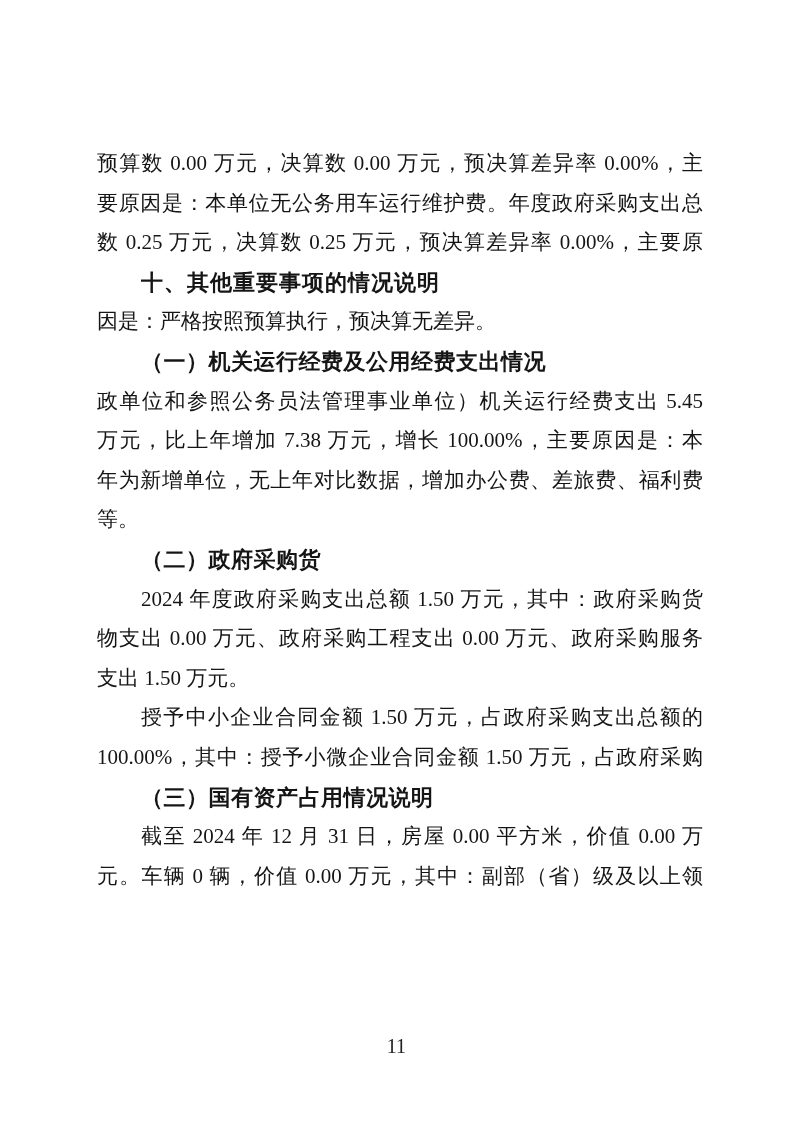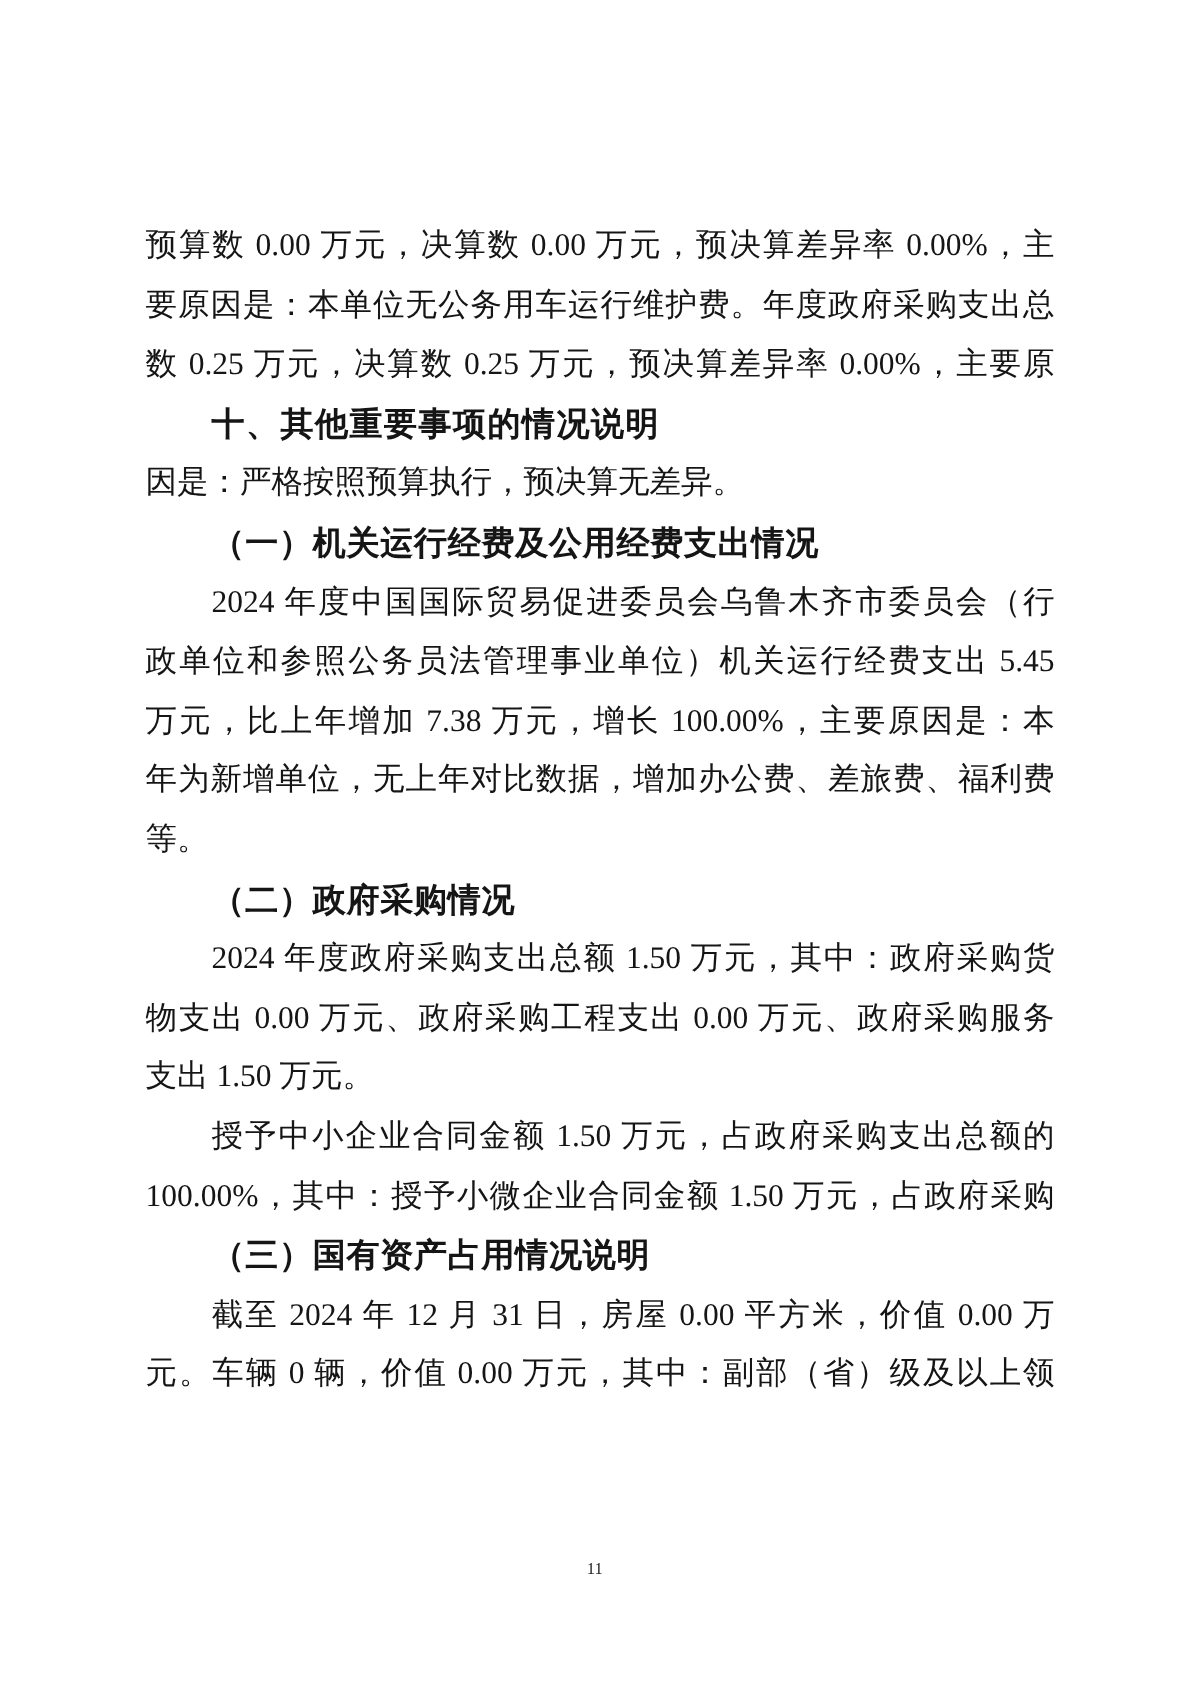--- a/index.html
+++ b/index.html
@@ -54,41 +54,40 @@
     letter-spacing: 0.5px;
   }
   .pagenum {
     position: absolute;
     top: 1036px;
     left: 0;
     width: 100%;
     height: 20px;
     line-height: 20px;
     text-align: center;
-    font-size: 11px;
+    font-size: 20px;
     color: #222;
   }
 </style>
 </head>
 <body>
 
 <div class="page">
   <div class="content">
     <div class="ln jf">预算数 0.00 万元，决算数 0.00 万元，预决算差异率 0.00%，主</div>
     <div class="ln jf">要原因是：本单位无公务用车运行维护费。年度政府采购支出总额</div>
     <div class="ln jf">数 0.25 万元，决算数 0.25 万元，预决算差异率 0.00%，主要原</div>
     <div class="ln hh ind">十、其他重要事项的情况说明</div>
     <div class="ln">因是：严格按照预算执行，预决算无差异。</div>
     <div class="ln hk ind">（一）机关运行经费及公用经费支出情况</div>
-    <div class="ln jf ind">2024 年度中国国际贸易促进委员会乌鲁木齐市委员会（行</div>
     <div class="ln jf">政单位和参照公务员法管理事业单位）机关运行经费支出 5.45</div>
     <div class="ln jf">万元，比上年增加 7.38 万元，增长 100.00%，主要原因是：本</div>
     <div class="ln jf">年为新增单位，无上年对比数据，增加办公费、差旅费、福利费</div>
     <div class="ln">等。</div>
-    <div class="ln hk ind">（二）政府采购情况</div>
+    <div class="ln hk ind">（二）政府采购货</div>
     <div class="ln jf ind">2024 年度政府采购支出总额 1.50 万元，其中：政府采购货</div>
     <div class="ln jf">物支出 0.00 万元、政府采购工程支出 0.00 万元、政府采购服务</div>
     <div class="ln">支出 1.50 万元。</div>
     <div class="ln jf ind">授予中小企业合同金额 1.50 万元，占政府采购支出总额的</div>
     <div class="ln jf">100.00%，其中：授予小微企业合同金额 1.50 万元，占政府采购</div>
     <div class="ln hk ind">（三）国有资产占用情况说明</div>
     <div class="ln jf ind">截至 2024 年 12 月 31 日，房屋 0.00 平方米，价值 0.00 万</div>
     <div class="ln jf">元。车辆 0 辆，价值 0.00 万元，其中：副部（省）级及以上领</div>
   </div>
   <div class="pagenum">11</div>

